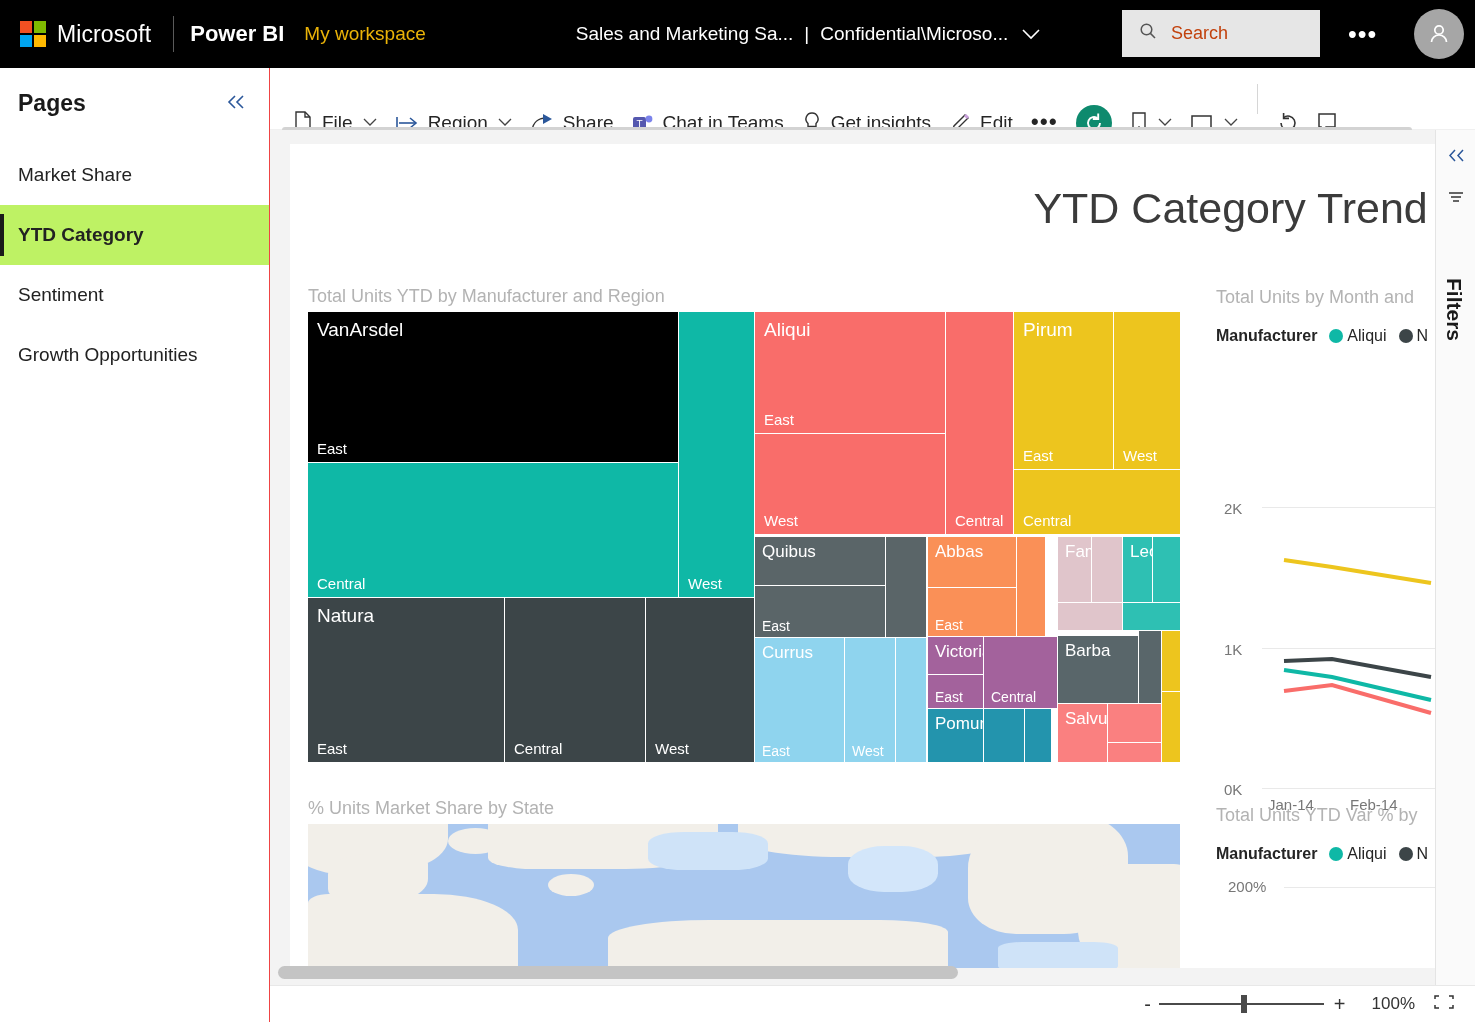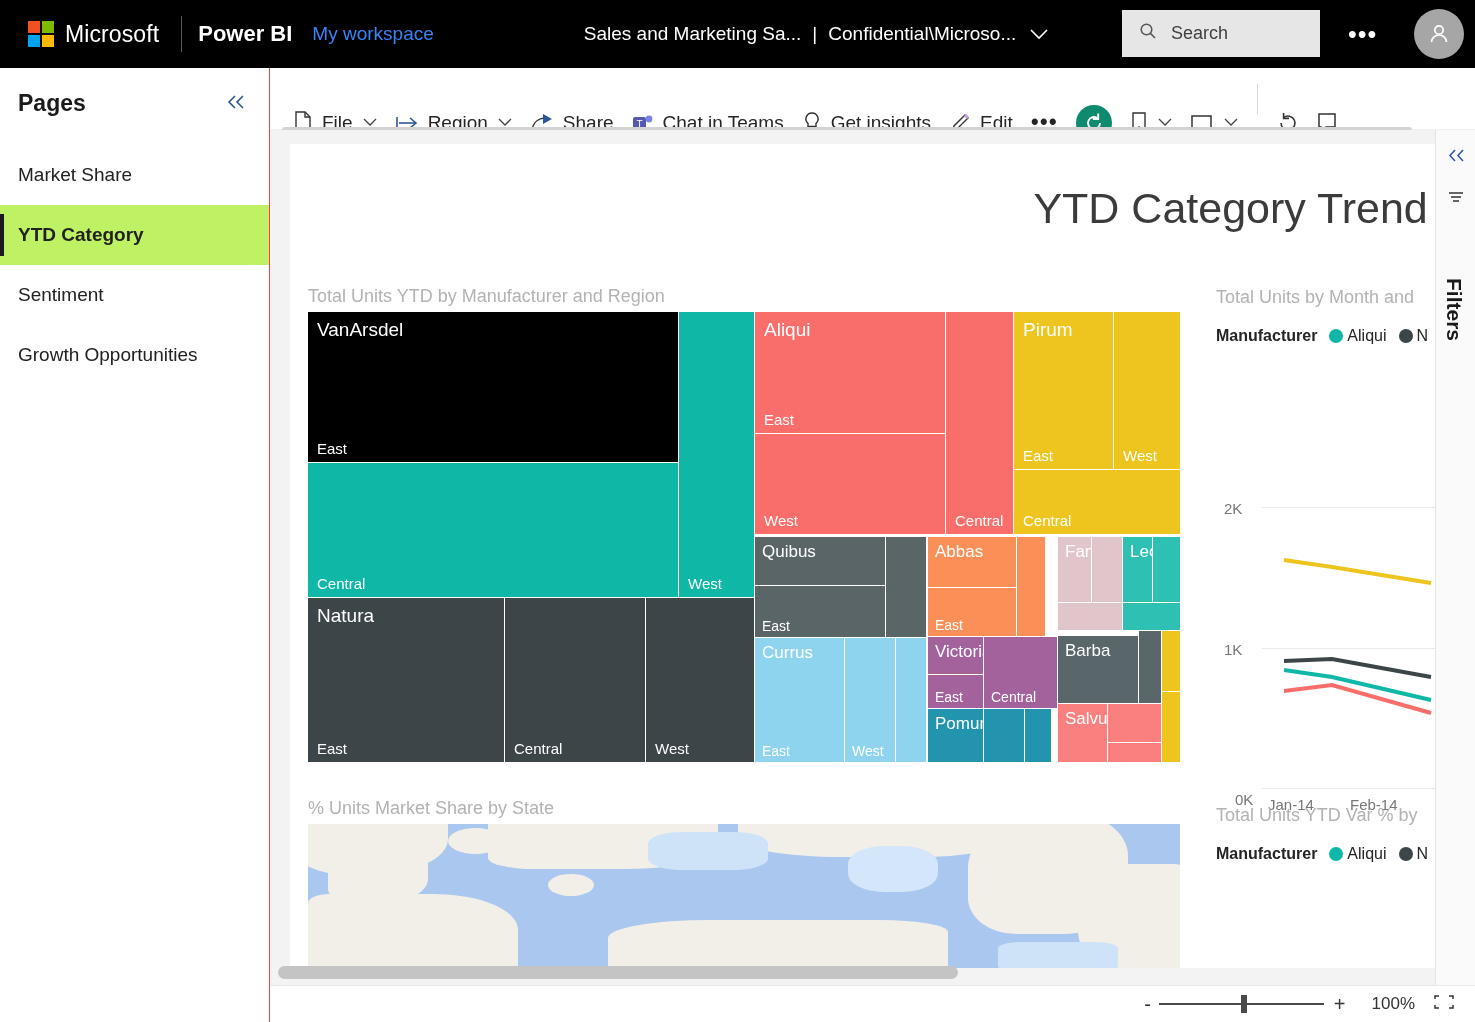--- a/index.html
+++ b/index.html
@@ -10,41 +10,41 @@
     background: #ffffff;
   }
 
   
   .topbar {
     position: absolute; left: 0; top: 0;
     width: 1475px; height: 68px;
     background: #000000;
     display: flex; align-items: center;
   }
-  .ms-logo-wrap { display: flex; align-items: center; margin-left: 28px; text-align: right; }
+  .ms-logo-wrap { display: flex; align-items: center; margin-left: 20px; text-align: right; }
   .ms-squares { width: 26px; height: 26px; display: grid;
     grid-template-columns: 12px 12px; grid-template-rows: 12px 12px; gap: 2px; }
   .sq { width: 12px; height: 12px; }
   .sq1 { background: #f25022; } .sq2 { background: #7fba00; }
   .sq3 { background: #00a4ef; } .sq4 { background: #ffb900; }
   .ms-word { color: #ffffff; font-size: 23px; margin-left: 11px; letter-spacing: .1px; }
   .tb-divider { width: 1px; height: 36px; background: #5a5a5a; margin: 0 16px 0 22px; }
   .pbi-word { color: #ffffff; font-size: 22px; font-weight: bold; }
-  .workspace { color: #3b82f6; font-size: 19px; margin-left: 20px; }
+  .workspace { color: #eab308; font-size: 19px; margin-left: 20px; }
   .doc-title { color: #ffffff; font-size: 19px; margin-left: 150px; }
   .doc-sep { color: #ffffff; font-size: 19px; margin: 0 11px; }
   .sensitivity { color: #ffffff; font-size: 19px; }
   .chev-dn { margin-left: 13px; color: #ffffff; font-size: 15px; }
   .search-box {
     position: absolute; left: 1122px; top: 10px;
     width: 198px; height: 47px; background: #e6e6e6;
     display: flex; align-items: center; padding-left: 17px;
   }
   .search-ico { color: #555; font-size: 17px; }
-  .search-ph { color: #404040; font-size: 18px; margin-left: 14px; }
+  .search-ph { color: #c2410c; font-size: 18px; margin-left: 14px; }
   .more-dots { position: absolute; left: 1348px; top: 20px; color: #fff; font-size: 25px; letter-spacing: 1px; }
   .avatar {
     position: absolute; left: 1414px; top: 9px;
     width: 50px; height: 50px; border-radius: 50%;
     background: #a6a6a6; display: flex; align-items: center; justify-content: center;
   }
 
   
   .sidebar {
     position: absolute; left: 0; top: 68px;
@@ -506,21 +506,21 @@
         <span class="legend-title">Manufacturer</span>
         <span class="ldot" style="background:#0fb8a6"></span>
         <span class="ltext">Aliqui</span>
         <span class="ldot" style="background:#3c4548"></span>
         <span class="ltext">N</span>
       </div>
 
       <div style="position:absolute; left:0; top:75px; width:230px; height:400px;">
         <span class="axis-lab" style="left:8px; top:141px;">2K</span>
         <span class="axis-lab" style="left:8px; top:282px;">1K</span>
-        <span class="axis-lab" style="left:19px; top:422px;margin-top:10px;">0K</span>
+        <span class="axis-lab" style="left:8px; top:422px;">0K</span>
         <div class="gridline" style="left:46px; top:148px; width:186px;"></div>
         <div class="gridline" style="left:46px; top:289px; width:186px;"></div>
         <div class="gridline" style="left:46px; top:429px; width:186px;"></div>
         <svg width="230" height="440" style="position:absolute;left:0;top:0">
           <polyline points="68,201 116,208 215,224" stroke="#edc51e" stroke-width="4" fill="none"></polyline>
           <polyline points="68,302 116,300 215,318" stroke="#3c4548" stroke-width="4" fill="none"></polyline>
           <polyline points="68,311 116,318 215,341" stroke="#0fb8a6" stroke-width="4" fill="none"></polyline>
           <polyline points="68,332 116,326 215,354" stroke="#f96d6a" stroke-width="4" fill="none"></polyline>
         </svg>
         <span class="axis-lab" style="left:52px; top:437px;">Jan-14</span>
@@ -530,20 +530,24 @@
       <div class="viz-title" style="left:0; top:521px;">Total Units YTD Var % by</div>
 
       <div class="legend-row" style="position:absolute; left:0; top:561px;">
         <span class="legend-title">Manufacturer</span>
         <span class="ldot" style="background:#0fb8a6"></span>
         <span class="ltext">Aliqui</span>
         <span class="ldot" style="background:#3c4548"></span>
         <span class="ltext">N</span>
       </div>
 
+      <div style="position:absolute; left:0; top:594px; width:230px; height:90px;">
+        <span class="axis-lab" style="left:12px; top:0;">200%</span>
+        <div class="gridline" style="left:68px; top:9px; width:164px;"></div>
+      </div>
     </div>
 
   </div>
 </div>
 
 <div class="hscroll-bottom"></div>
 
 <div class="filters-rail">
   <span style="position:absolute;left:10px;top:18px;">
     <svg width="20" height="15" viewBox="0 0 20 15">

